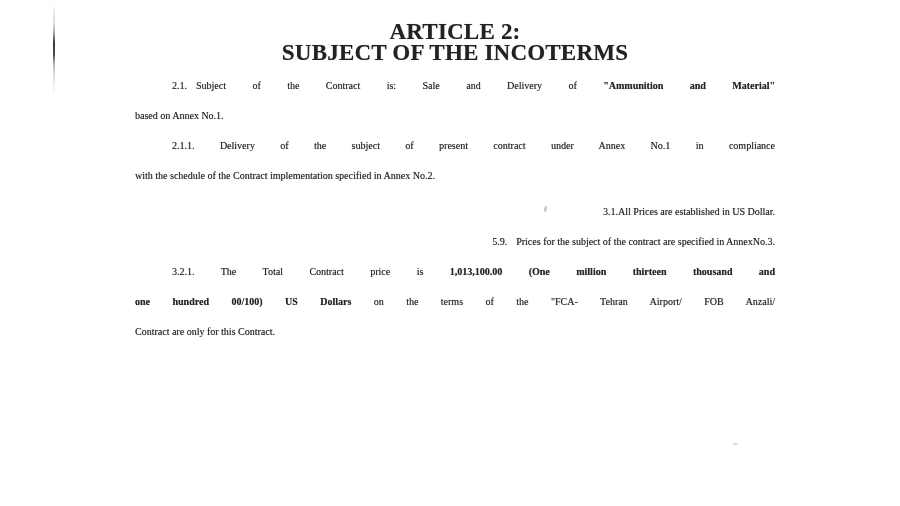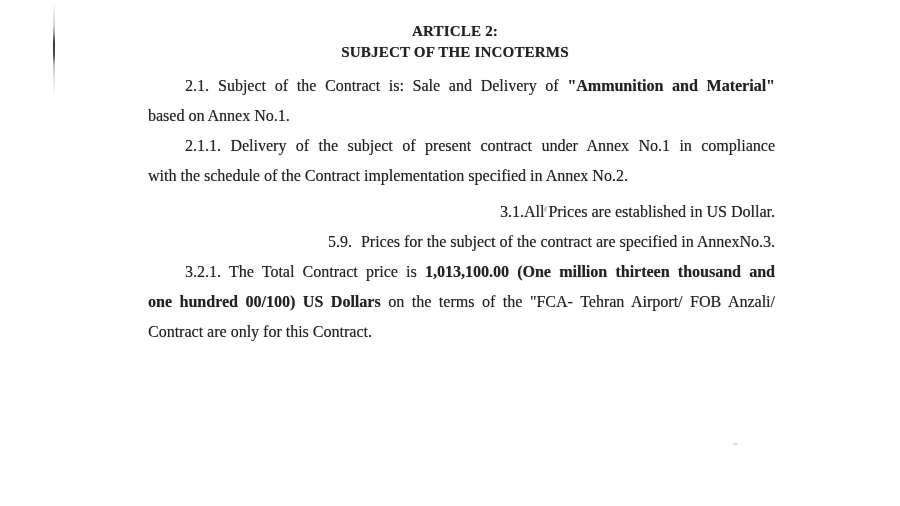--- a/index.html
+++ b/index.html
@@ -12,26 +12,26 @@
     font-family: "Liberation Serif", "DejaVu Serif", serif;
     color: #222222;
   }
   .content {
     position: absolute;
     left: 135px;
     top: 0;
     width: 640px;
     text-shadow: 0.2px 0.2px 0.7px rgba(55,55,55,0.55);
   }
-  .heading-group { text-align: center; font-weight: bold; font-size: 15px; line-height: 21px; letter-spacing: 0.2px; }
+  .heading-group { text-align: center; font-weight: bold; font-size: 23px; line-height: 21px; letter-spacing: 0.2px; }
   .hg1 { margin-top: 21px; }
   .hg2 { margin-top: 27px; }
   .para1 { margin-top: 8px; }
   .para2 { margin-top: 6px; }
-  .line { font-size: 16px; line-height: 30px; white-space: normal; margin-left: 13px; }
+  .line { font-size: 10px; line-height: 30px; white-space: normal; }
   .jf { text-align: justify; text-align-last: justify; }
   .lf { text-align: left; }
   .indent { text-indent: 37px; text-align: right; }
   .b { font-weight: bold; }
   .tab { display: inline-block; width: 9px; }
   .artifact-vline {
     position: absolute;
     left: 53px; top: 4px;
     width: 2px; height: 92px;
     background: linear-gradient(to bottom,

